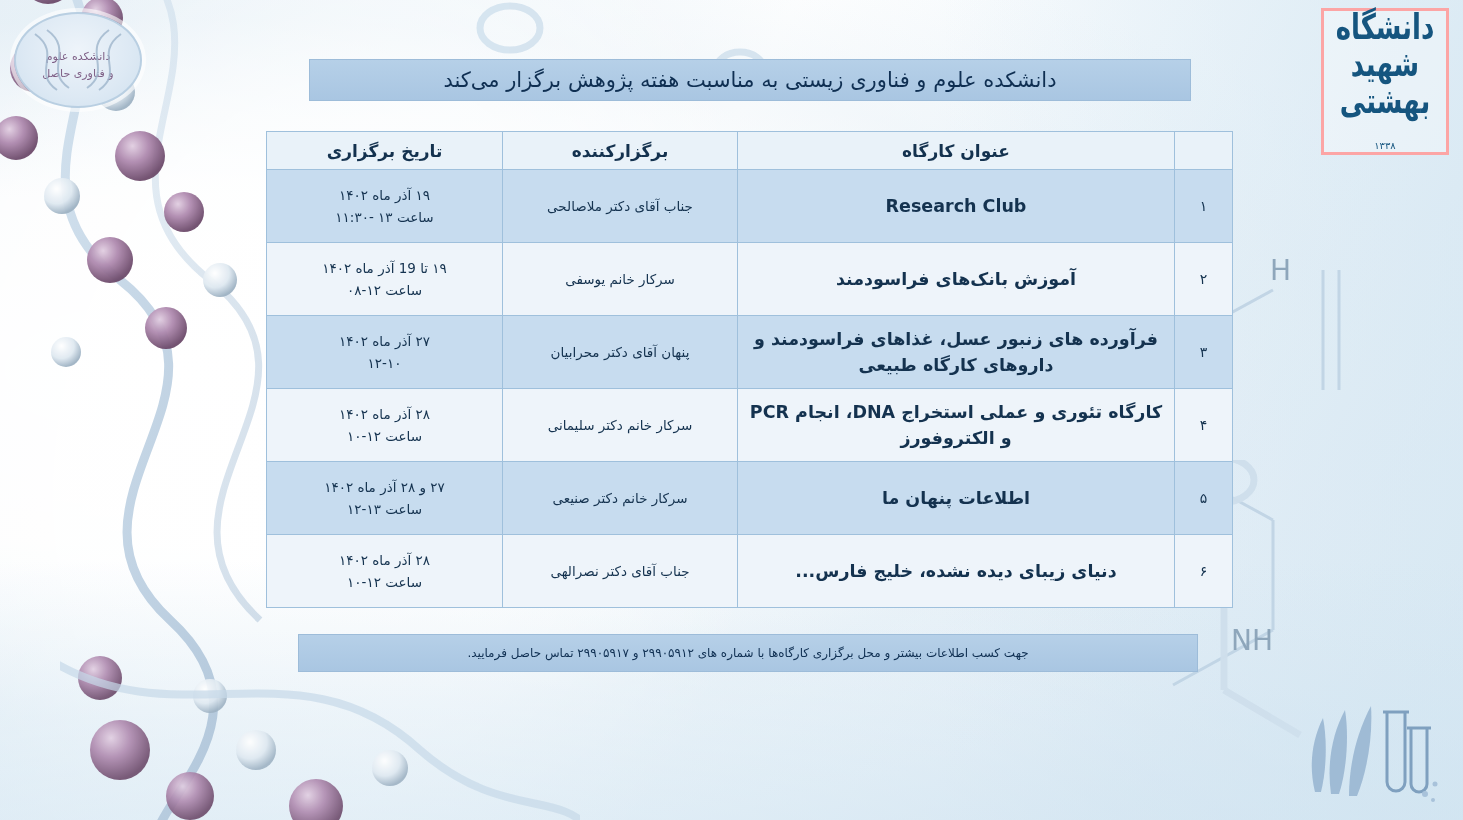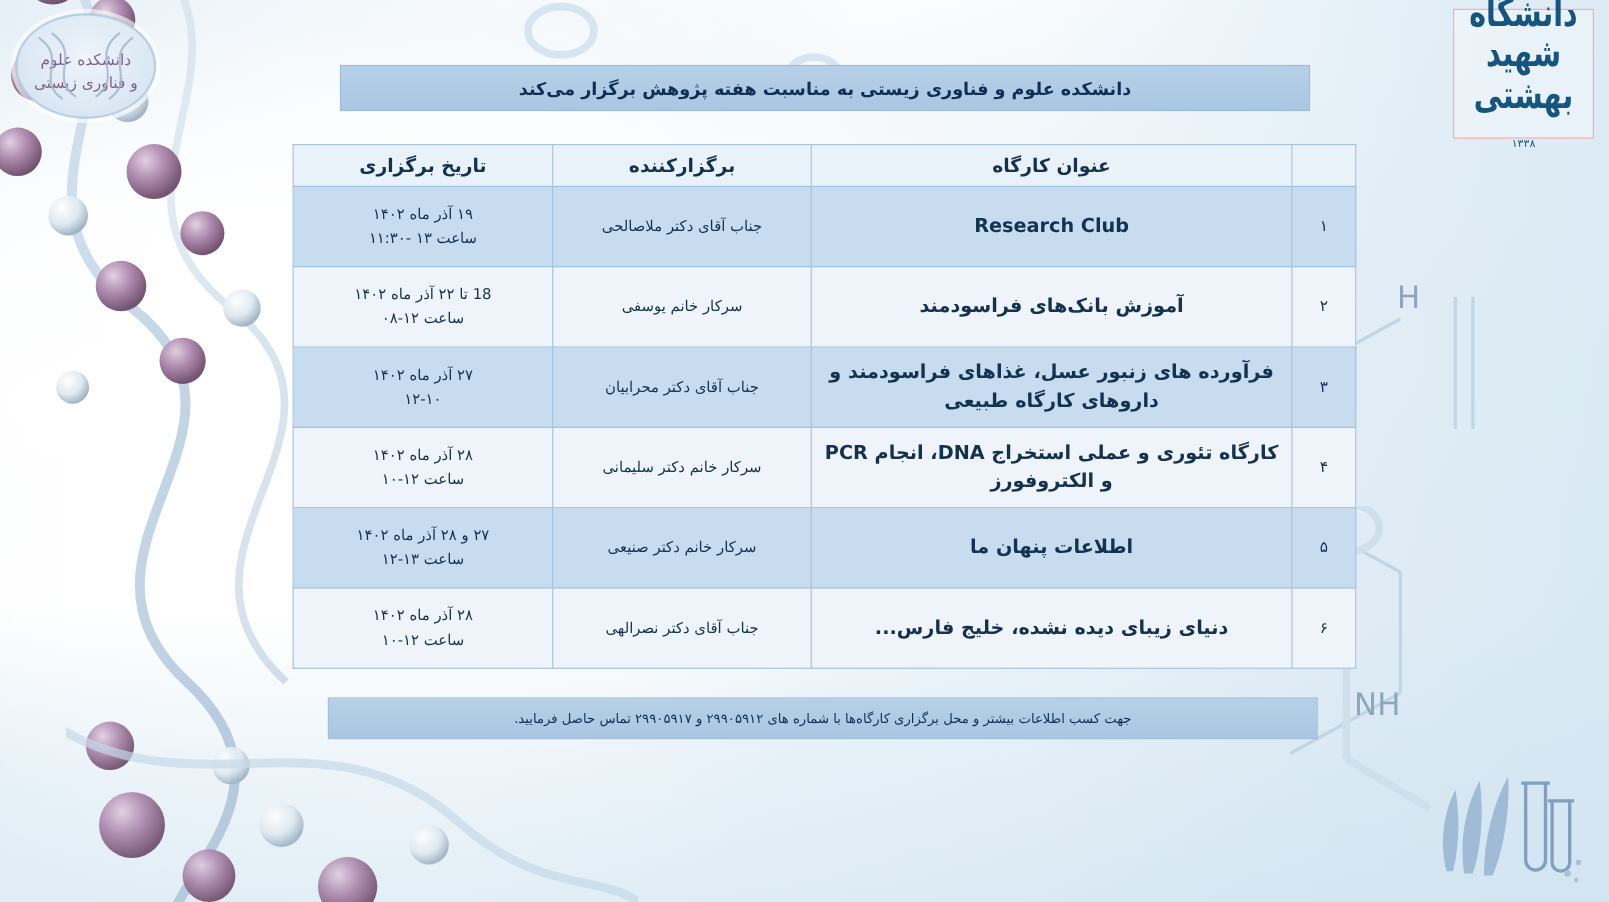--- a/index.html
+++ b/index.html
@@ -39,22 +39,22 @@
   svg.deco { position: absolute; pointer-events: none; }
   #dna-left { left: -30px; top: -40px; }
   #dna-bottom { left: 60px; bottom: -40px; }
   #chem-right { right: 40px; top: 230px; }
   #rings-top { left: 440px; top: -10px; }
 
   
   .uni-logo {
     position: absolute;
     top: 8px; right: 14px;
-    width: 128px; height: 118px;
-    border: 1px solid #fca5a5;
+    width: 128px; height: 147px;
+    border: 3px solid #fca5a5;
     display: flex; align-items: center; justify-content: center;
     background: rgba(255,255,255,0.35);
   }
   .uni-logo .inner {
     color: #15557f;
     font-family: "DejaVu Sans", sans-serif;
     font-weight: bold;
     text-align: center;
     line-height: 1.05;
     font-size: 26px;
@@ -68,34 +68,34 @@
     position: absolute;
     left: 14px; top: 12px;
     width: 128px; height: 96px;
     border-radius: 50%;
     background: radial-gradient(ellipse at 50% 40%, #eef4fa 0%, #dde9f4 60%, #cfe0ee 100%);
     border: 2px solid #b9cfe2;
     display: flex; align-items: center; justify-content: center;
     box-shadow: 0 0 0 4px rgba(255,255,255,0.6);
   }
   .faculty-seal .seal-txt {
-    font-size: 14px; color: #7e5f86; text-align: center; line-height: 1.5; margin-top: 11px;
+    font-size: 11px; color: #7e5f86; text-align: center; line-height: 1.5; margin-top: 11px;
   }
 
   
   .header-banner {
     position: absolute;
     left: 309px; top: 59px;
     width: 882px; height: 42px;
     background: linear-gradient(180deg, #b6d0e8 0%, #a9c6e2 100%);
     border: 1px solid #9dbcd9;
     display: flex; align-items: center; justify-content: center;
   }
   .header-banner span {
-    font-size: 16px; font-weight: bold; color: #0f2f52;
+    font-size: 21px; font-weight: normal; color: #0f2f52;
   }
 
   
   .table-wrap {
     position: absolute;
     left: 267px; top: 131px;
     width: 966px;
   }
   table.workshops {
     border-collapse: collapse;
@@ -242,21 +242,21 @@
   <svg width="110" height="80" viewBox="0 0 110 80" style="position:absolute">
     <g fill="none" stroke="#9fb6cc" stroke-width="2" opacity="0.8">
       <path d="M12,14 C40,34 8,52 34,70"></path>
       <path d="M24,10 C52,30 20,50 46,68"></path>
       <path d="M98,14 C70,34 102,52 76,70"></path>
       <path d="M86,10 C58,30 90,50 64,68"></path>
     </g>
   </svg>
   <div class="seal-txt">
     <div>دانشکده علوم</div>
-    <div>و فناوری زیستی</div>
+    <div>و فناوری حاصل</div>
   </div>
 </div>
 
 <div class="uni-logo">
   <div class="inner">
     <span>دانشگاه شهید بهشتی</span>
     <span class="yr">۱۳۳۸</span>
   </div>
 </div>
 
@@ -288,28 +288,28 @@
         <td class="date">
           <span class="ln">۱۹ آذر ماه ۱۴۰۲</span>
           <span class="ln">ساعت ۱۳ -۱۱:۳۰</span>
         </td>
       </tr>
       <tr class="even">
         <td class="num">۲</td>
         <td class="title">آموزش بانک‌های فراسودمند</td>
         <td class="host">سرکار خانم یوسفی</td>
         <td class="date">
-          <span class="ln">18 تا ۲۲ آذر ماه ۱۴۰۲</span>
+          <span class="ln">۱۹ تا 19 آذر ماه ۱۴۰۲</span>
           <span class="ln">ساعت ۱۲-۰۸</span>
         </td>
       </tr>
       <tr class="odd">
         <td class="num">۳</td>
         <td class="title">فرآورده های زنبور عسل، غذاهای فراسودمند و داروهای کارگاه طبیعی</td>
-        <td class="host">جناب آقای دکتر محرابیان</td>
+        <td class="host">پنهان آقای دکتر محرابیان</td>
         <td class="date">
           <span class="ln">۲۷ آذر ماه ۱۴۰۲</span>
           <span class="ln">۱۲-۱۰</span>
         </td>
       </tr>
       <tr class="even">
         <td class="num">۴</td>
         <td class="title">کارگاه تئوری و عملی استخراج DNA، انجام PCR و الکتروفورز</td>
         <td class="host">سرکار خانم دکتر سلیمانی</td>
         <td class="date">

